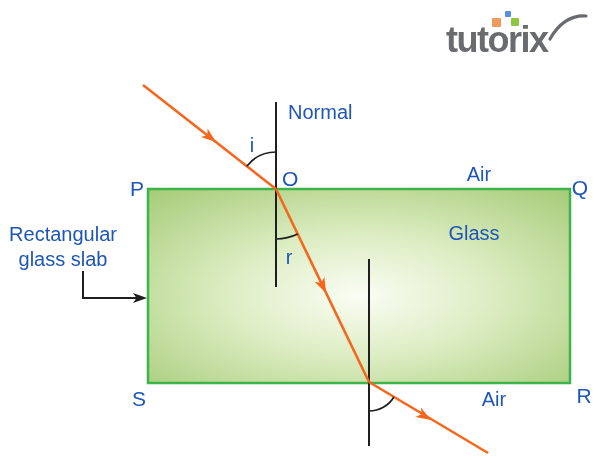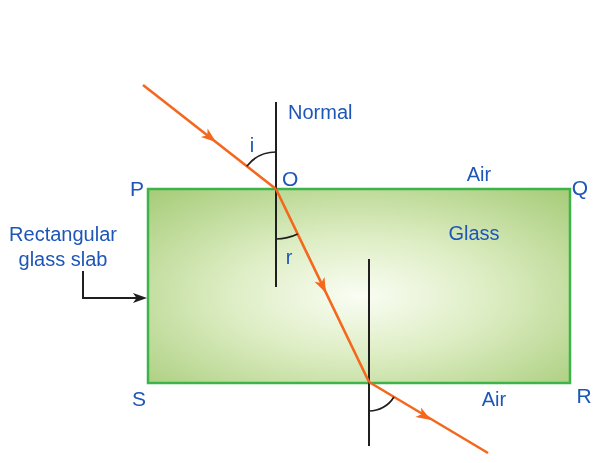--- a/index.html
+++ b/index.html
@@ -18,20 +18,29 @@
   text{font-family:"Liberation Sans",sans-serif;}
   .lbl{font-size:20px;}
   .lbl-big{font-size:21px;}
 </style>
 </head>
 <body>
 
 <div class="stage">
 
   
+  <div class="logo">
+    <span class="logo-text">tutorix</span>
+    <div class="sq sq-orange"></div>
+    <div class="sq sq-blue"></div>
+    <div class="sq sq-green"></div>
+    <svg class="swoosh" width="48" height="30" viewBox="0 0 48 30">
+      <path d="M8,27 C16,13 28,3 44,4" fill="none" stroke="#6a6b6e" stroke-width="3.2" stroke-linecap="round"></path>
+    </svg>
+  </div>
 
   
   <svg width="600" height="463" viewBox="0 0 600 463">
     <defs>
       <radialGradient id="slabGrad" cx="50%" cy="55%" r="78%">
         <stop offset="0%" stop-color="#fafdf4"></stop>
         <stop offset="40%" stop-color="#ddedc3"></stop>
         <stop offset="100%" stop-color="#a0c870"></stop>
       </radialGradient>
     </defs>

